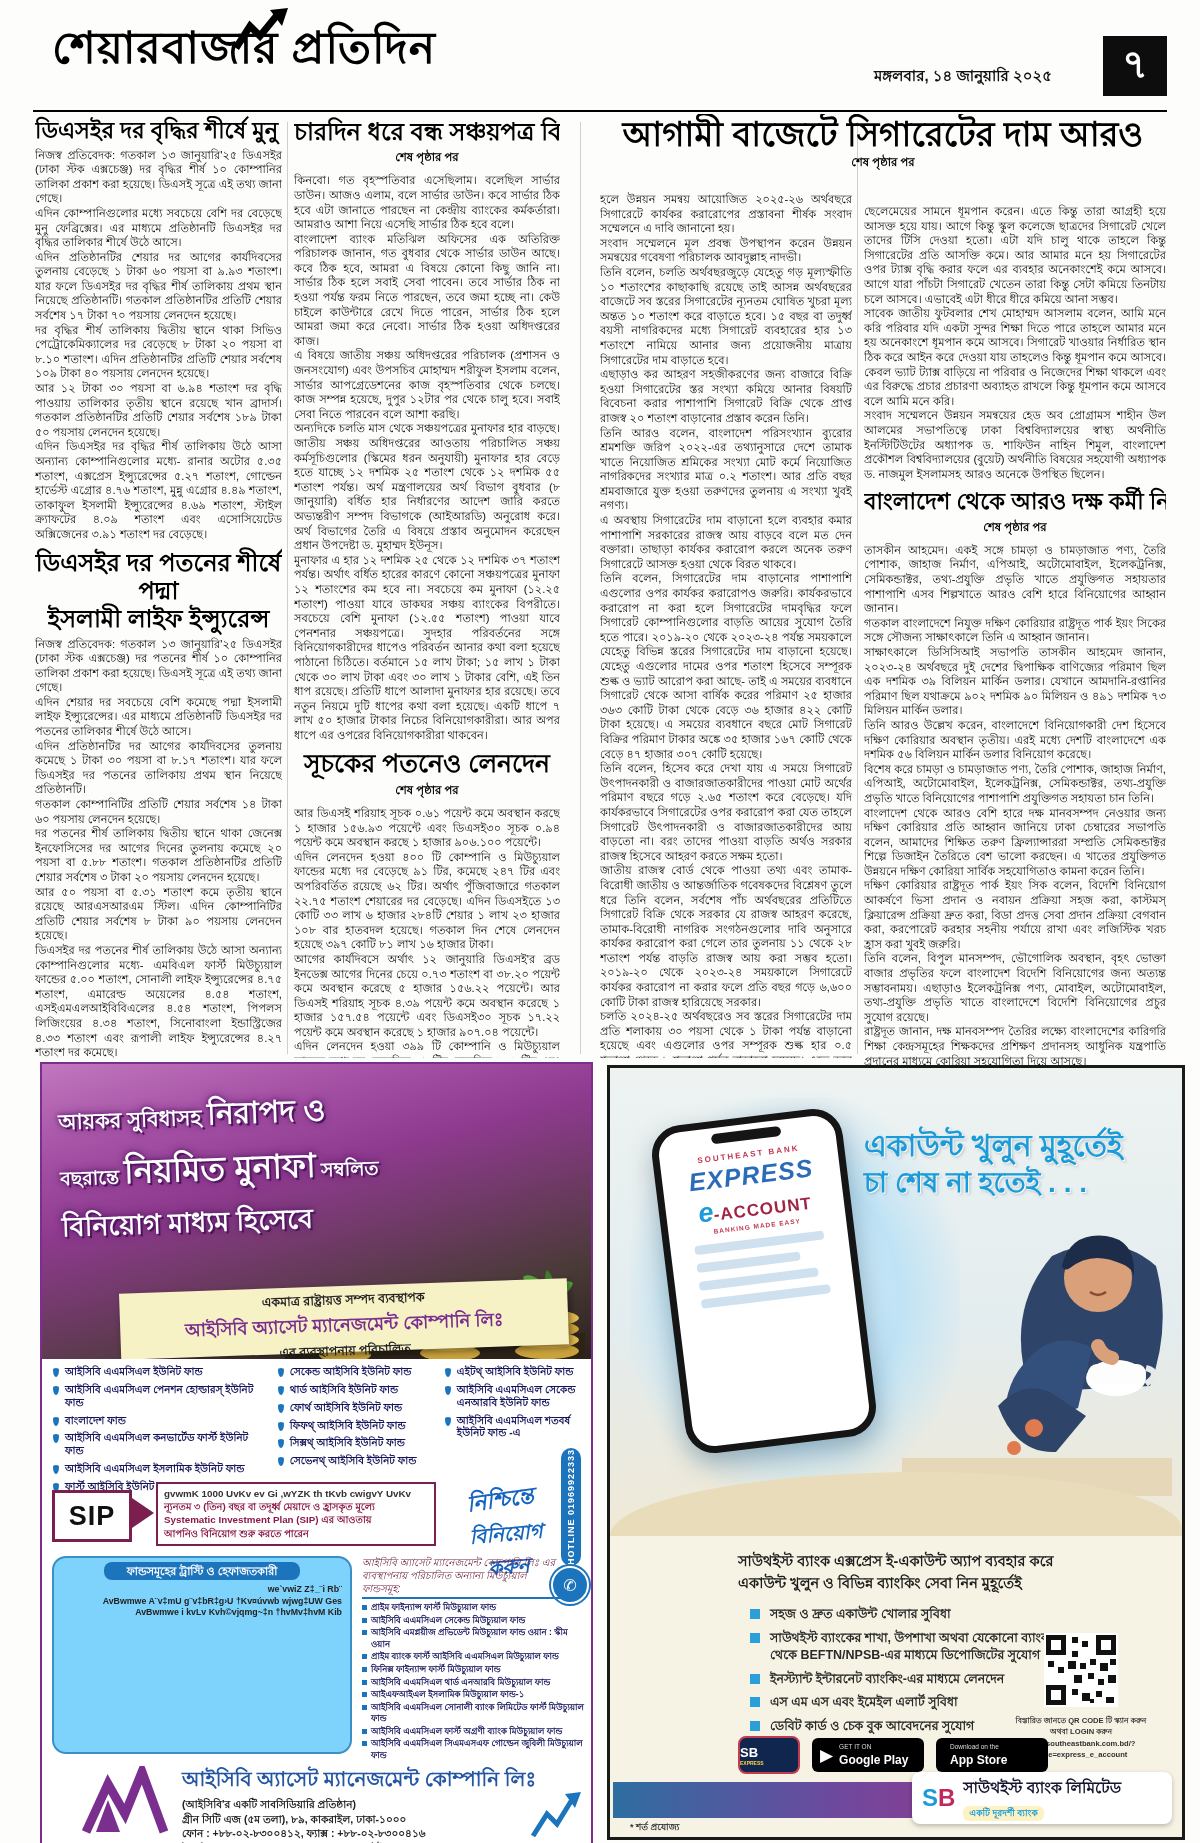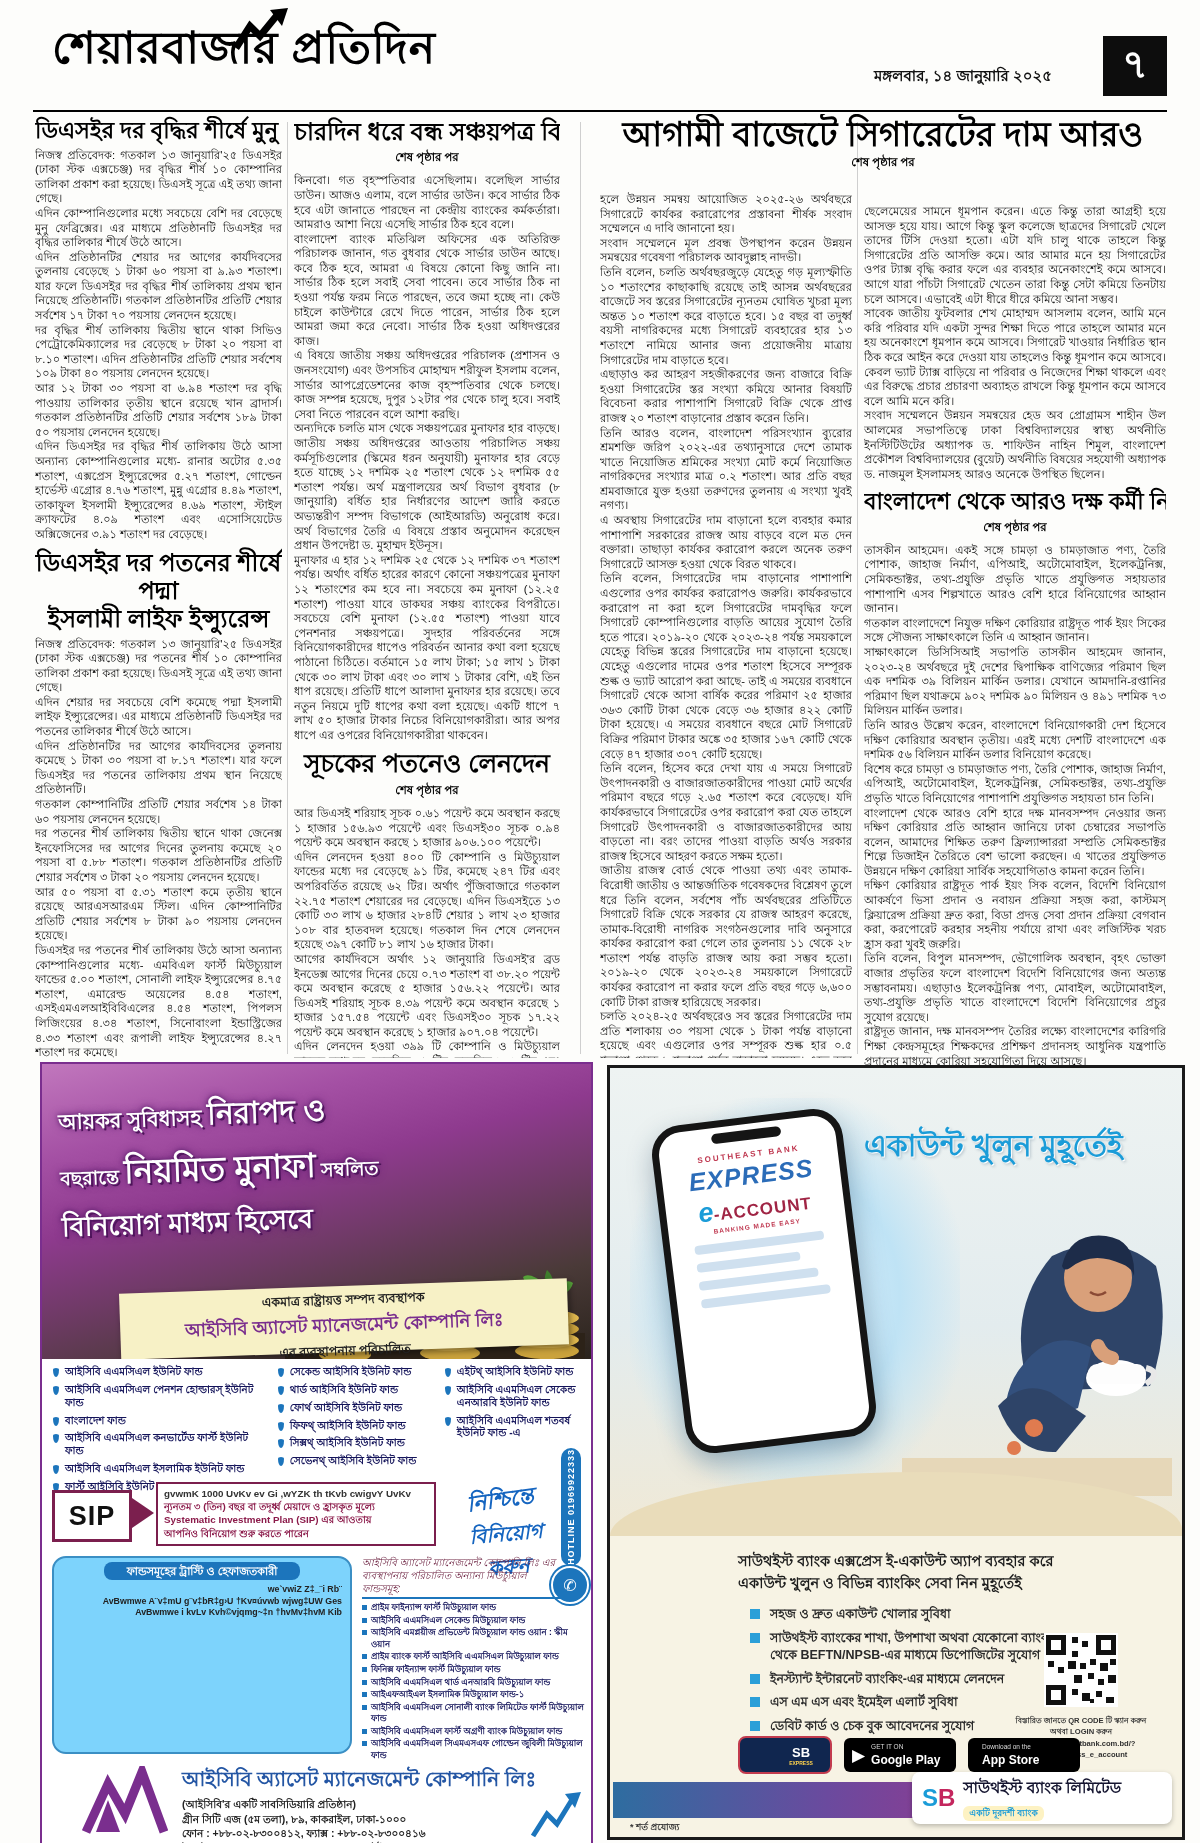--- a/index.html
+++ b/index.html
@@ -127,21 +127,21 @@
   .table-band{position:absolute;left:0;bottom:0;width:100%;height:64px;background:#e9dcba;
        border-radius:55% 45% 0 0/100% 90% 0 0;}
   .seb-caption{position:absolute;left:128px;top:482px;width:380px;font-size:14.5px;font-weight:bold;color:#1c1c1c;line-height:1.55;}
   .seb-features{position:absolute;left:140px;top:538px;width:330px;display:flex;flex-direction:column;gap:6px;}
   .seb-features .feat{font-size:12.5px;font-weight:bold;color:#2a2a2a;position:relative;padding-left:20px;line-height:1.4;}
   .seb-features .feat::before{content:"";position:absolute;left:0;top:3px;width:10px;height:10px;background:#2b9fd8;}
   .qr-block{position:absolute;right:26px;top:565px;width:150px;text-align:center;}
   .qr-caption{margin-top:4px;font-size:7.6px;font-weight:bold;color:#333;line-height:1.5;}
   .seb-badges{position:absolute;left:128px;top:668px;display:flex;gap:12px;align-items:center;}
   .sb-badge{width:58px;height:34px;background:#10264f;border-radius:8px;display:flex;flex-direction:column;
-       align-items:center;justify-content:center;color:#fff;font-weight:bold;font-size:13px;border:2px solid #c23b4e;padding-left:32px;}
+       align-items:flex-start;justify-content:center;color:#fff;font-weight:bold;font-size:13px;border:2px solid #c23b4e;}
   .sb-badge small{font-size:5px;color:#ffd34d;}
   .store-badge{height:34px;min-width:96px;background:#000;border-radius:6px;color:#fff;display:flex;
        align-items:center;gap:6px;padding:0 8px;}
   .store-badge .ic{font-size:17px;} .store-badge .tx small{display:block;font-size:6.5px;color:#ddd;}
   .store-badge .tx b{font-size:12px;}
   .seb-stripe{position:absolute;left:3px;top:714px;width:430px;height:36px;
        background:linear-gradient(90deg,#2e6da0,#6b4a9e,#a0338a);
        clip-path:polygon(0 0,100% 0,90% 100%,0 100%);}
   .bank-box{position:absolute;right:10px;top:704px;width:260px;height:52px;background:#fff;border-radius:8px;
        box-shadow:0 2px 5px rgba(0,0,0,.25);display:flex;align-items:center;gap:8px;padding:0 10px;box-sizing:border-box;}
@@ -399,20 +399,21 @@
           <span class="e">e</span><span class="acct">-ACCOUNT</span>
         </div>
         <div class="p-tag">BANKING MADE EASY</div>
         <div class="p-bar"></div>
         <div class="p-bar w2"></div>
         <div class="p-bar w3"></div>
         <div class="p-bar"></div>
       </div>
       <div class="seb-headline">
         <div class="l1">একাউন্ট খুলুন মুহূর্তেই</div>
+        <div class="l2">চা শেষ না হতেই . . .</div>
       </div>
       <svg class="woman" width="270" height="300" viewBox="0 0 270 300">
         <path d="M150 60 q60 -28 104 10 q16 60 -6 120 l-120 6 q-26 -80 22 -136" fill="#2e4468"></path>
         <circle cx="196" cy="82" r="34" fill="#d9a07a"></circle>
         <path d="M160 70 q8 -34 44 -30 q30 4 28 40 q-2 -8 -12 -12 q-30 -14 -52 4 q-6 4 -8 -2" fill="#1d2c49"></path>
         <path d="M188 96 q8 6 16 0" stroke="#8a4a35" stroke-width="2.5" fill="none"></path>
         <path d="M120 170 q30 -40 70 -18 l-14 60 q-40 16 -72 -6 q4 -22 16 -36" fill="#33507d"></path>
         <path d="M96 210 q24 -26 52 -14 l36 24 -30 36 q-40 2 -58 -46" fill="#2e4468"></path>
         <circle cx="132" cy="232" r="9" fill="#e07b4f"></circle>
           <circle cx="112" cy="252" r="7" fill="#e07b4f"></circle>

